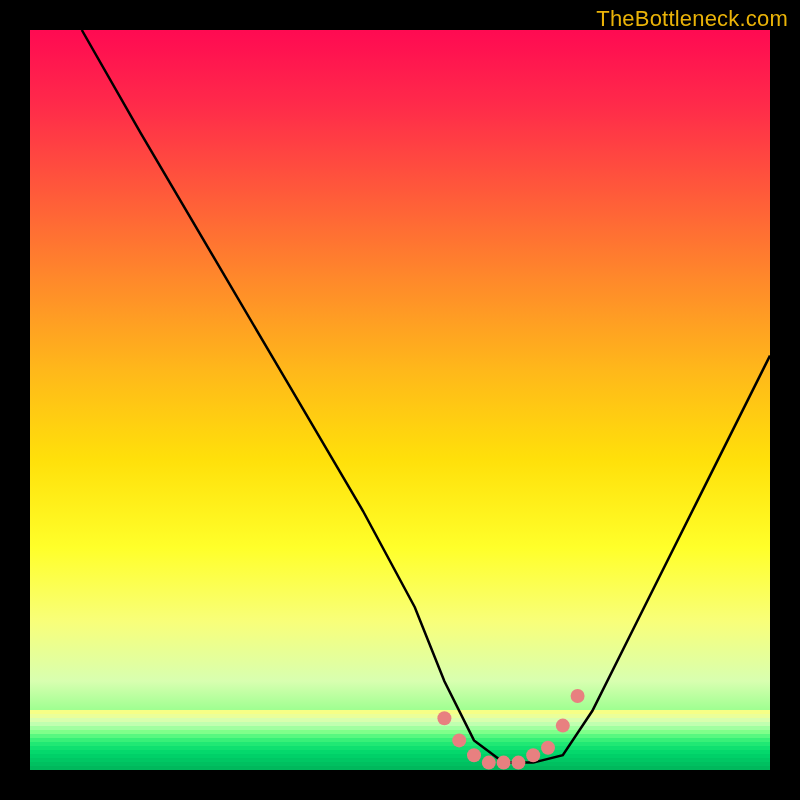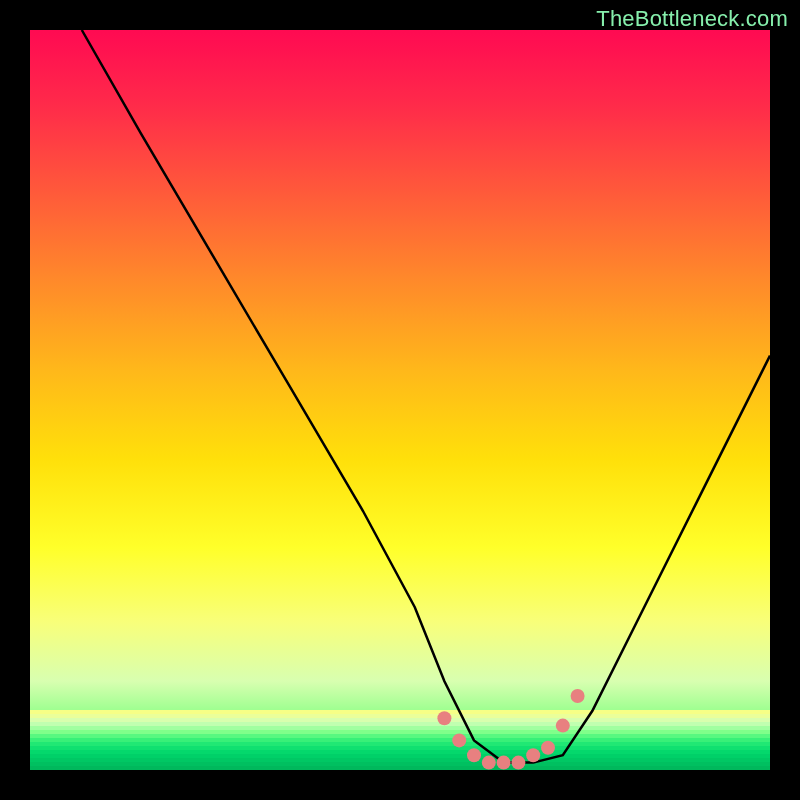--- a/index.html
+++ b/index.html
@@ -21,21 +21,21 @@
       #f8ff7a 80%,
       #d8ffb0 88%,
       #80ff80 94%,
       #00e070 100%
     );
   }
   .watermark {
     position: absolute;
     top: 6px;
     right: 12px;
-    color: #86efac;
+    color: #eab308;
     font-size: 22px;
     font-weight: 500;
     letter-spacing: 0.2px;
     z-index: 5;
   }
   svg.curve {
     position: absolute;
     left: 0; top: 0;
     width: 100%; height: 100%;
     z-index: 2;

